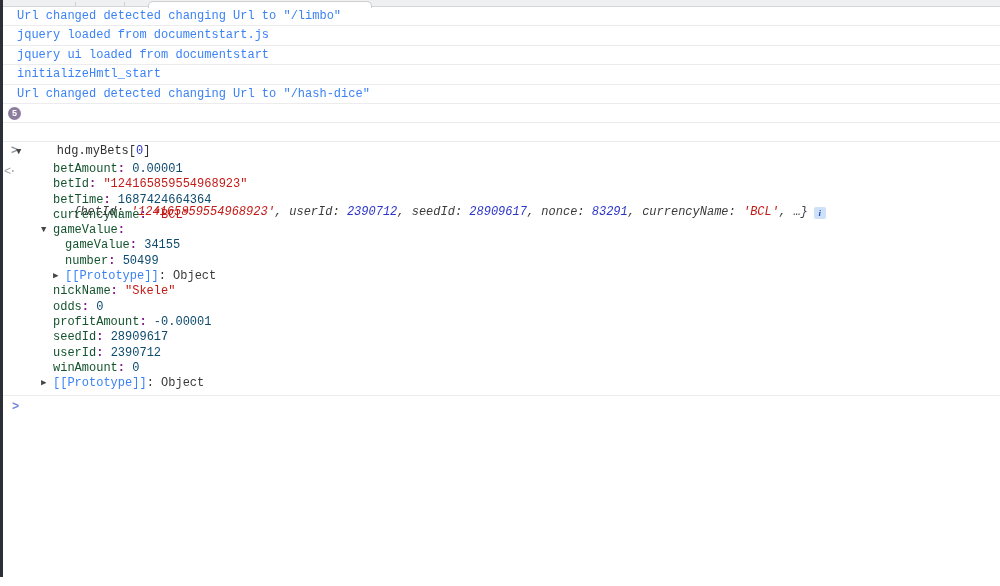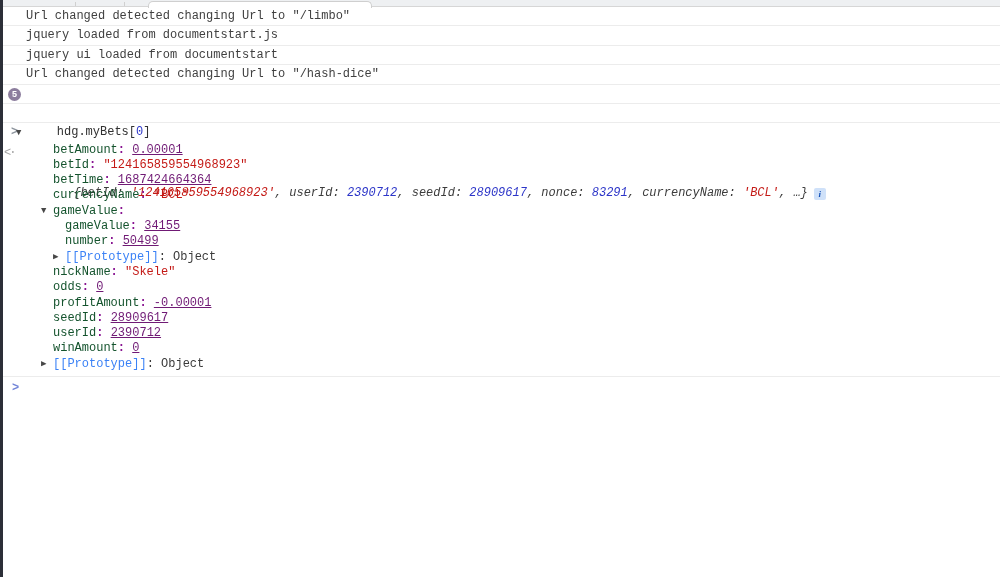--- a/index.html
+++ b/index.html
@@ -9,21 +9,21 @@
   
   .left-edge { position: absolute; left: 0; top: 0; width: 3px; height: 577px; background: #2c2f38; z-index: 30; }
 
   
   .toolbar-sliver { position: absolute; left: 0; top: 0; width: 1000px; height: 7px; background: #eef0f2; border-bottom: 1px solid #d6d6d6; z-index: 5; }
   .toolbar-sliver .filter-box { position: absolute; left: 148px; top: 1px; width: 224px; height: 7px; background: #ffffff; border: 1px solid #cfcfcf; border-bottom: none; border-radius: 5px 5px 0 0; }
   .toolbar-sliver .tick { position: absolute; top: 2px; width: 1px; height: 4px; background: #d0d0d0; }
 
   .console { position: absolute; left: 0; top: 7px; width: 1000px; }
 
-  .log-row { height: 19.4px; line-height: 19.4px; padding-left: 26px; border-bottom: 1px solid #ececec; color: #404040; white-space: pre; }
+  .log-row { height: 19.4px; line-height: 19.4px; padding-left: 17px; border-bottom: 1px solid #ececec; color: #3b82f6; white-space: pre; }
 
   .badge-row { height: 19px; border-bottom: 1px solid #ececec; position: relative; }
   .count-badge { position: absolute; left: 8px; top: 3px; width: 13px; height: 13px; border-radius: 50%; background: #8c7d9d; color: #ffffff; font-size: 9px; line-height: 13px; text-align: center; font-weight: bold; font-family: "Liberation Sans", sans-serif; }
 
   .command-row { height: 19px; line-height: 19px; border-bottom: 1px solid #ececec; position: relative; padding-left: 28px; white-space: pre; }
   .command-row .chev { position: absolute; left: 11px; color: #8e959e; font-weight: bold; }
 
   .result-block { border-bottom: 1px solid #ececec; padding-bottom: 4px; }
   .preview-line { position: relative; height: 20px; line-height: 20px; padding-left: 30px; font-style: italic; color: #3c3c3c; white-space: pre; }
   .preview-line .ret-arrow { position: absolute; left: 4px; color: #a3a3a3; letter-spacing: -2px; font-style: normal; }
@@ -34,21 +34,21 @@
 
   .props { }
   .prop { position: relative; height: 15.3px; line-height: 15.3px; padding-left: 53px; white-space: pre; }
   .prop.lv2 { padding-left: 65px; }
   .prop .arrow { position: absolute; left: 41px; color: #474747; font-size: 9px; cursor: pointer; }
   .prop.lv2 .arrow { left: 53px; }
   .k { color: #14532d; font-weight: normal; }
   .k::after { content: ": "; color: #881391; font-weight: bold; }
   .k.proto { color: #3b82f6; font-weight: normal; }
   .k.proto::after { color: #3a3a3a; font-weight: normal; }
-  .v-num { color: #701a75; text-decoration: underline; }
+  .v-num { color: #0c4a6e; }
   .v-str { color: #c41a16; }
   .v-obj { color: #3a3a3a; }
 
   .prompt-row { height: 22px; line-height: 22px; position: relative; padding-left: 28px; cursor: text; }
   .prompt-row .chev { position: absolute; left: 12px; color: #7285d8; font-weight: bold; }
 </style>
 </head>
 <body>
 
 <div class="left-edge"></div>
@@ -57,20 +57,21 @@
   <span class="tick" style="left:75px"></span>
   <span class="tick" style="left:124px"></span>
   <div class="filter-box"></div>
 </div>
 
 <div class="console">
 
   <div class="log-row">Url changed detected changing Url to "/limbo"</div>
   <div class="log-row">jquery loaded from documentstart.js</div>
   <div class="log-row">jquery ui loaded from documentstart</div>
+  <div class="log-row">initializeHmtl_start</div>
   <div class="log-row">Url changed detected changing Url to "/hash-dice"</div>
 
   <div class="badge-row">
     <span class="count-badge">5</span>
   </div>
 
   <div class="command-row">
     <span class="chev">&gt;</span><span>hdg.myBets[</span><span class="tok-num">0</span><span>]</span>
   </div>
 

